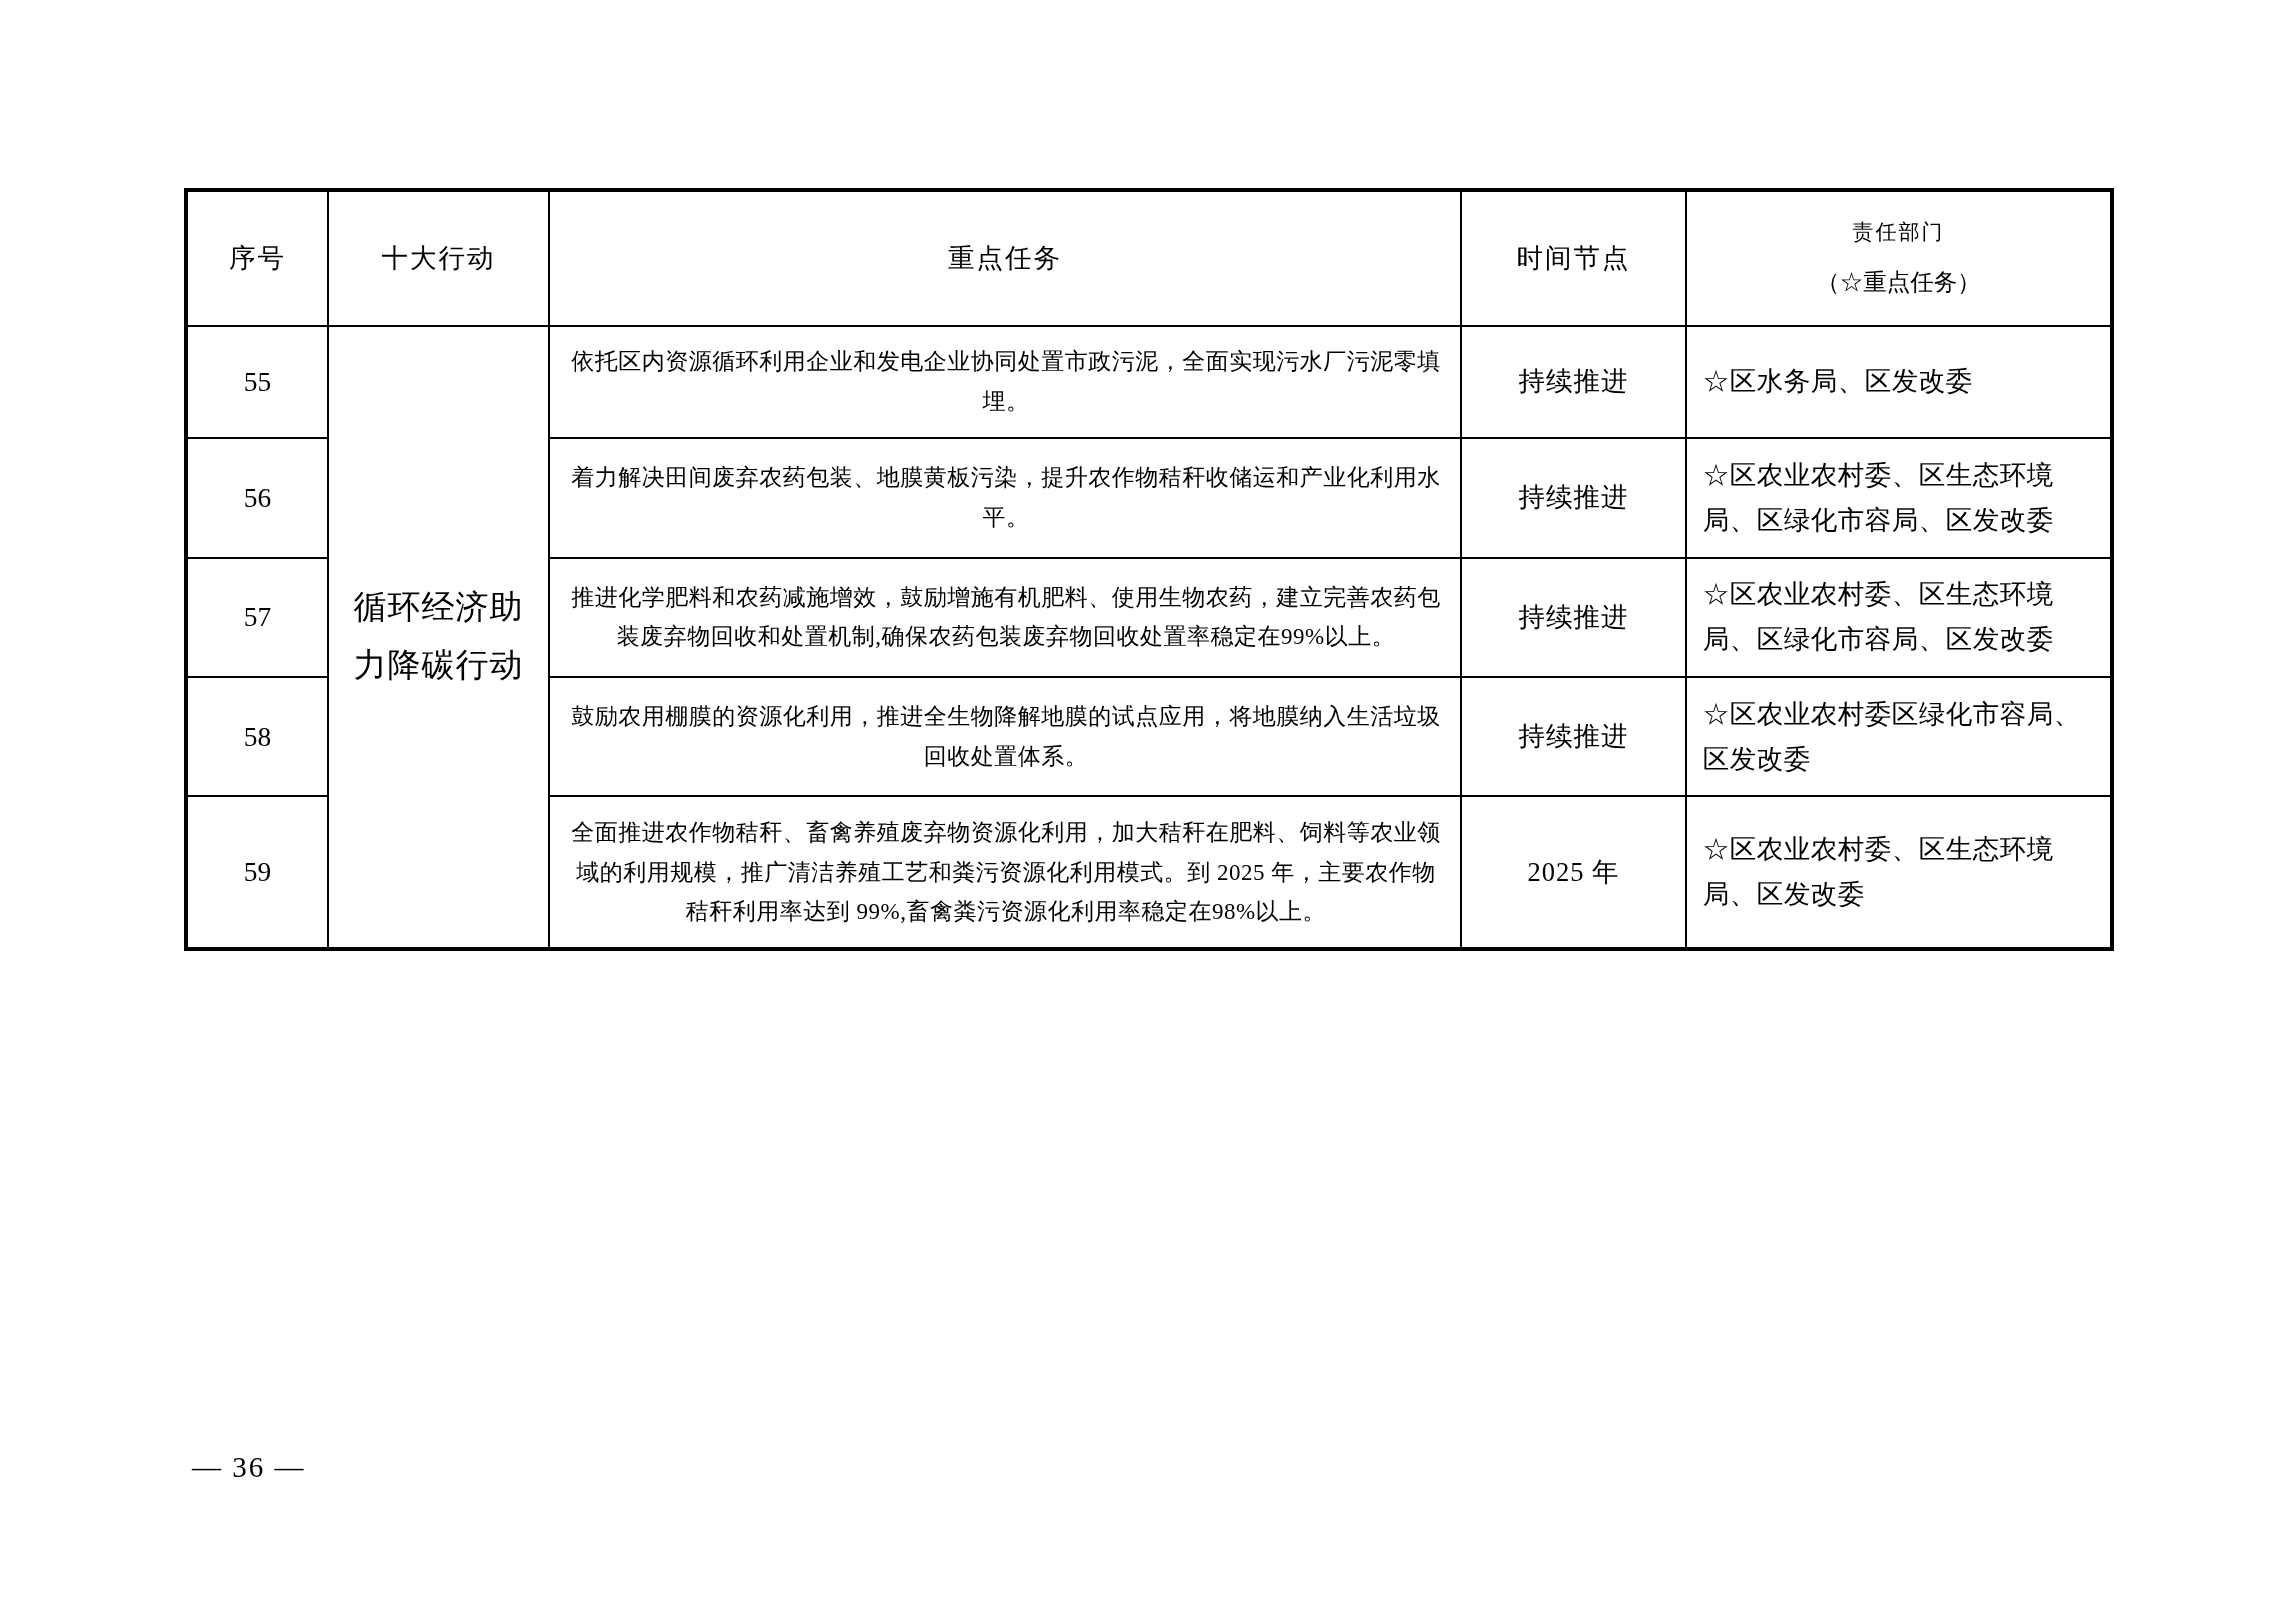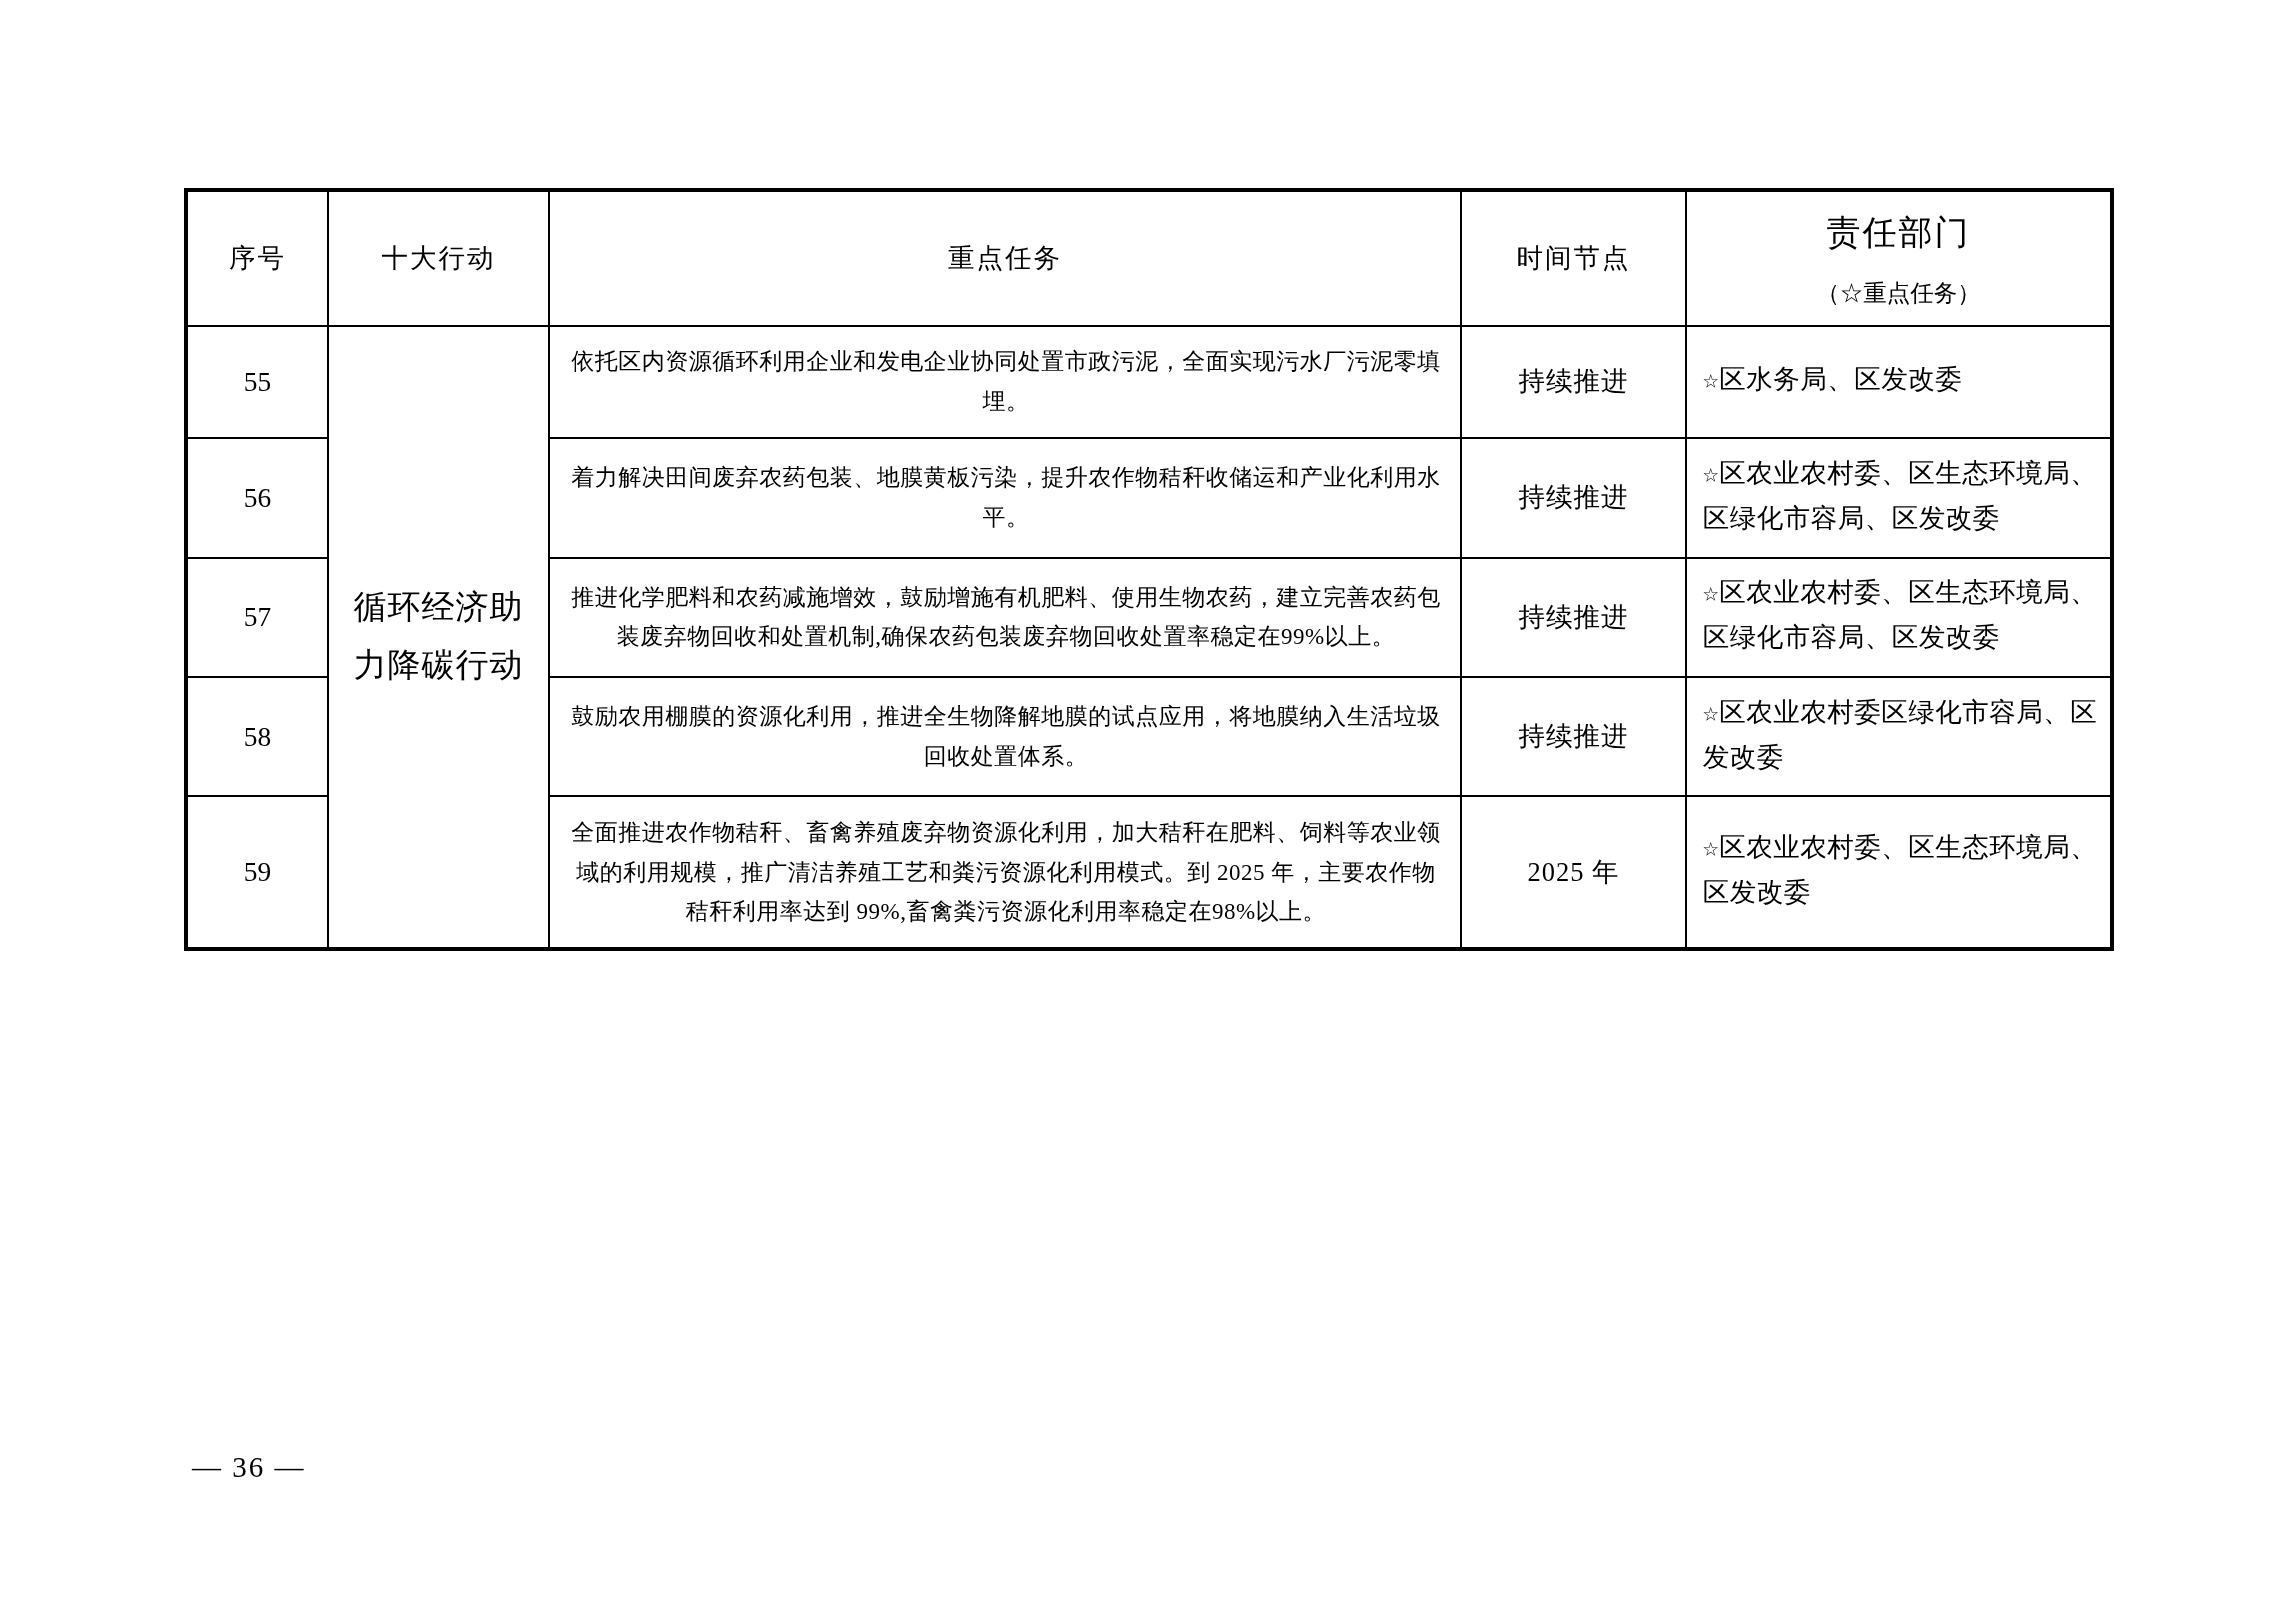--- a/index.html
+++ b/index.html
@@ -49,21 +49,21 @@
   .col-dept  { width: 426px; }
 
   thead td {
     text-align: center;
     font-size: 29px;
     letter-spacing: 2px;
     height: 113px;
   }
   thead .hdr-dept-main {
     display: block;
-    font-size: 34px;
+    font-size: 21px;
     letter-spacing: 2px;
     margin-bottom: 14px;
   }
   thead .hdr-dept-sub {
     display: block;
     font-size: 23.5px;
     letter-spacing: 0px;
   }
   td.cell-no {
     text-align: center;
@@ -86,21 +86,20 @@
     text-align: center;
     font-size: 26.5px;
     letter-spacing: 1px;
   }
   td.cell-dept {
     text-align: left;
     font-size: 26.5px;
     line-height: 1.7;
     letter-spacing: 0.5px;
     padding: 13.7px 11.8px 13.7px 15.7px;
-    font-family: Liberation Mono, monospace;
   }
   .page-number {
     position: absolute;
     left: 192px;
     top: 1451px;
     font-size: 29px;
     letter-spacing: 2px;
     font-family: "Liberation Serif", "DejaVu Serif", serif;
   }
 </style>

